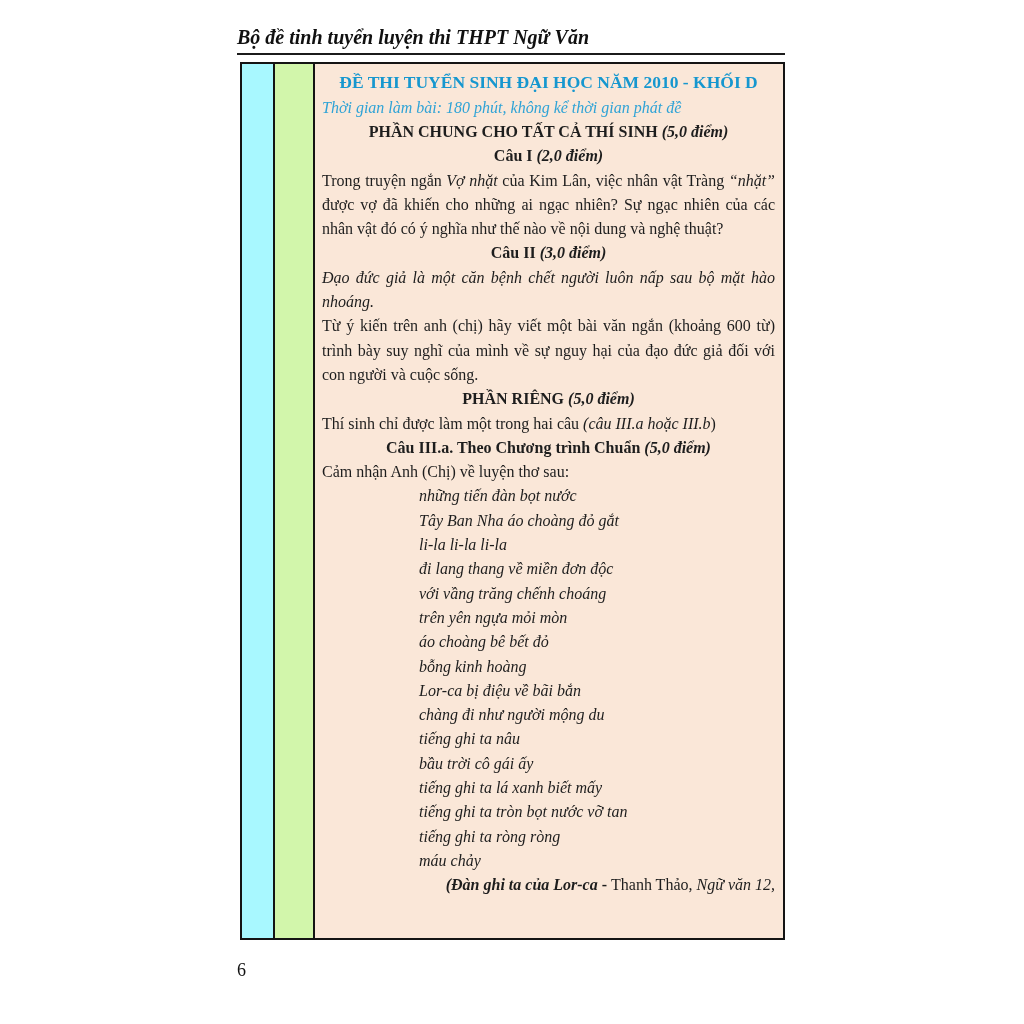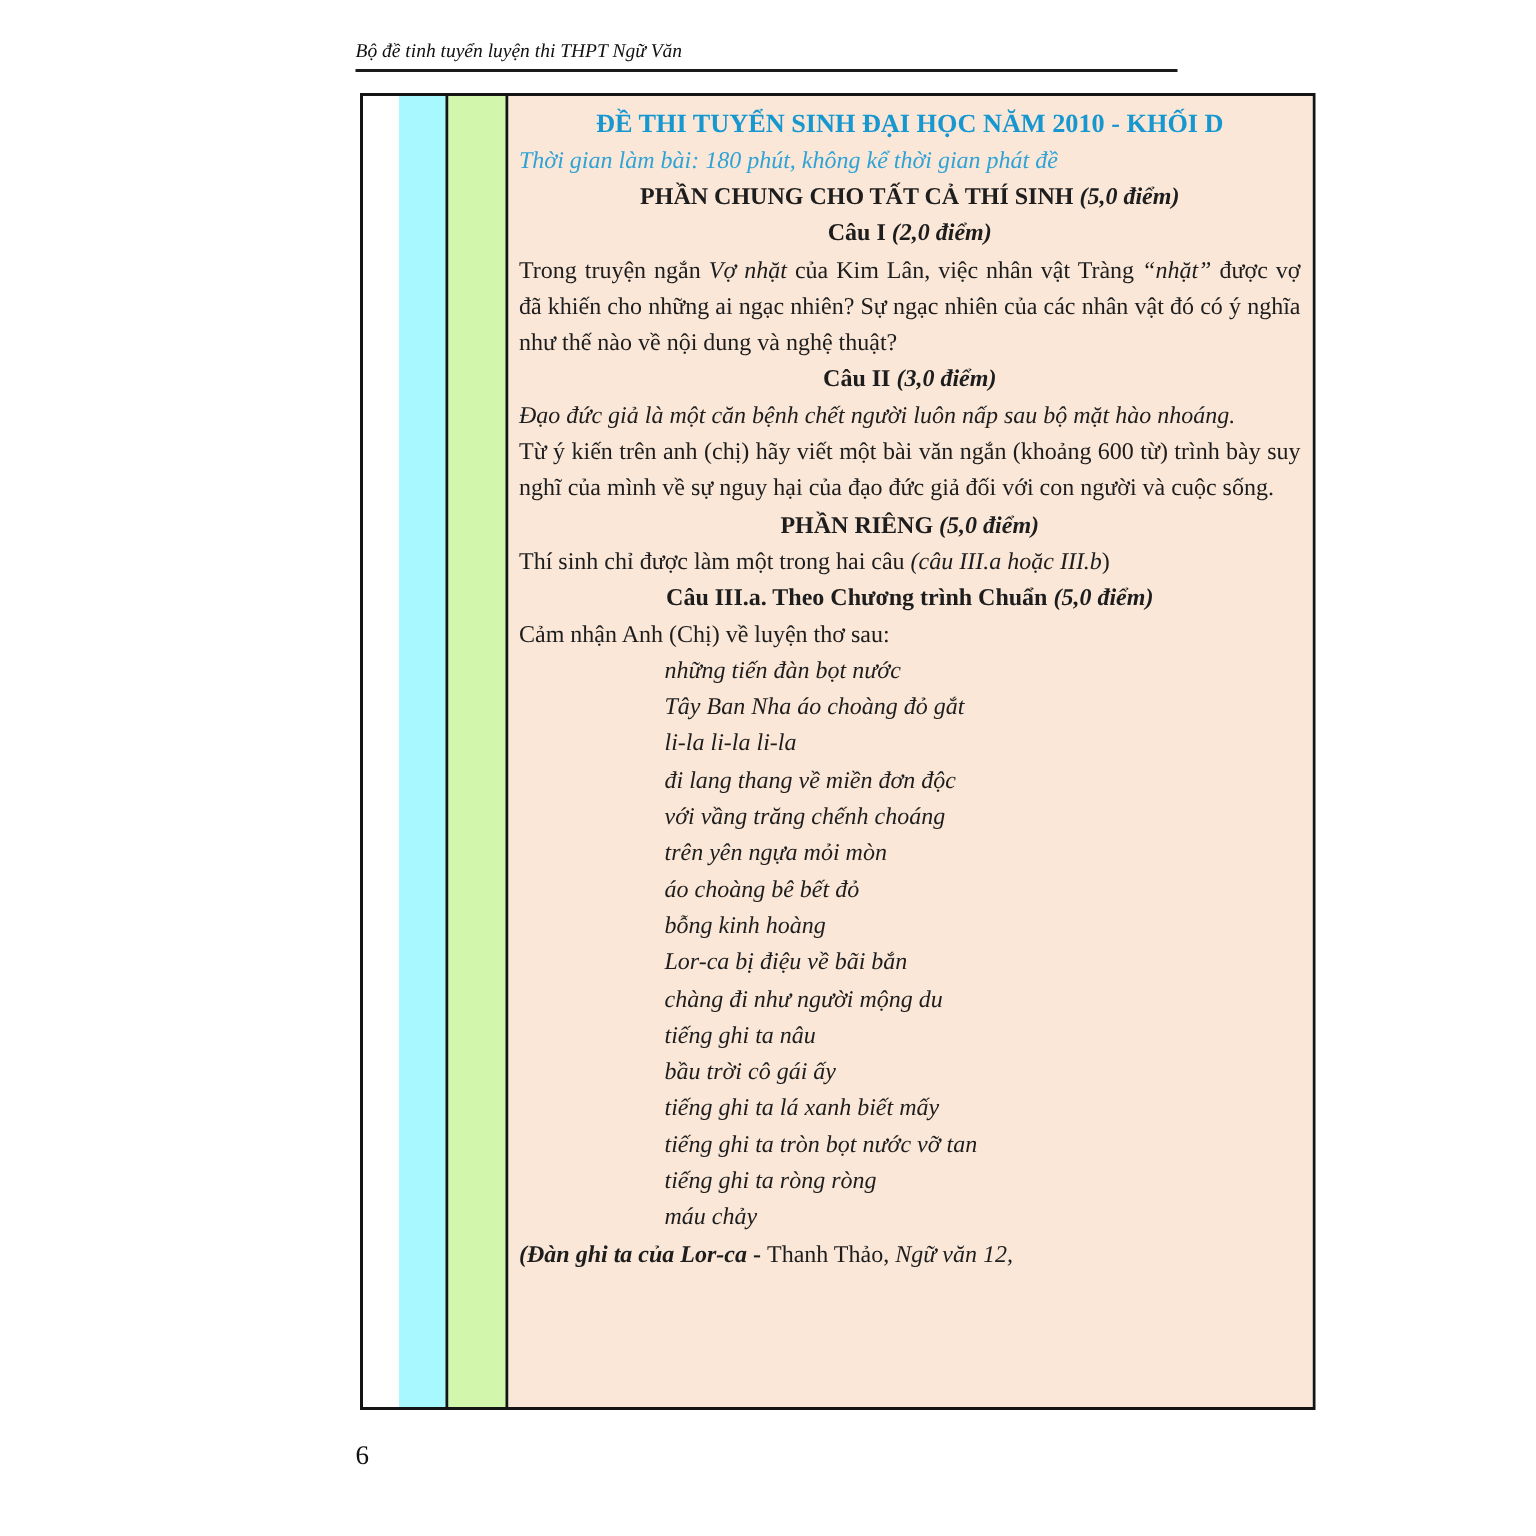--- a/index.html
+++ b/index.html
@@ -12,35 +12,34 @@
   }
   .page { position: relative; width: 1024px; height: 1024px; background: #ffffff; }
 
   
   .running-header {
     position: absolute;
     left: 237px; top: 26px;
     width: 548px;
     padding-bottom: 4px;
     border-bottom: 2.5px solid #1b1b1b;
-    font-size: 13px;
-    font-weight: 400;
+    font-size: 20px;
+    font-weight: 700;
     font-style: italic;
     color: #101010;
   }
 
   
   .exam-box {
     position: absolute;
     left: 240px; top: 62px;
-    width: 637px; height: 878px;
+    width: 545px; height: 878px;
     border: 2px solid #141414;
     display: flex;
     align-items: stretch;
-    padding-left: 24px;
   }
   .bar { height: 100%; }
   .bar-cyan {
     width: 33px;
     background: var(--bar-cyan, #a8f8ff);
     border-right: 2.5px solid #141414;
   }
   .bar-green {
     width: 40px;
     background: var(--bar-green, #d2f6ab);
@@ -72,21 +71,21 @@
 
   p.block { text-align: justify; }
   p.block.heading { text-align: center; }
   .b  { font-weight: 700; }
   .i  { font-style: italic; }
   .bi { font-weight: 700; font-style: italic; }
 
   .poem { padding-left: 97px; }
   .poem-line { font-style: italic; line-height: 24.3px; white-space: nowrap; }
 
-  .citation-line { line-height: 24.6px; }
+  .citation-line { text-align: right; line-height: 24.6px; }
 
   .page-number {
     position: absolute;
     left: 237px; top: 960px;
     font-size: 18px;
     color: #111111;
   }
 </style>
 </head>
 <body>

